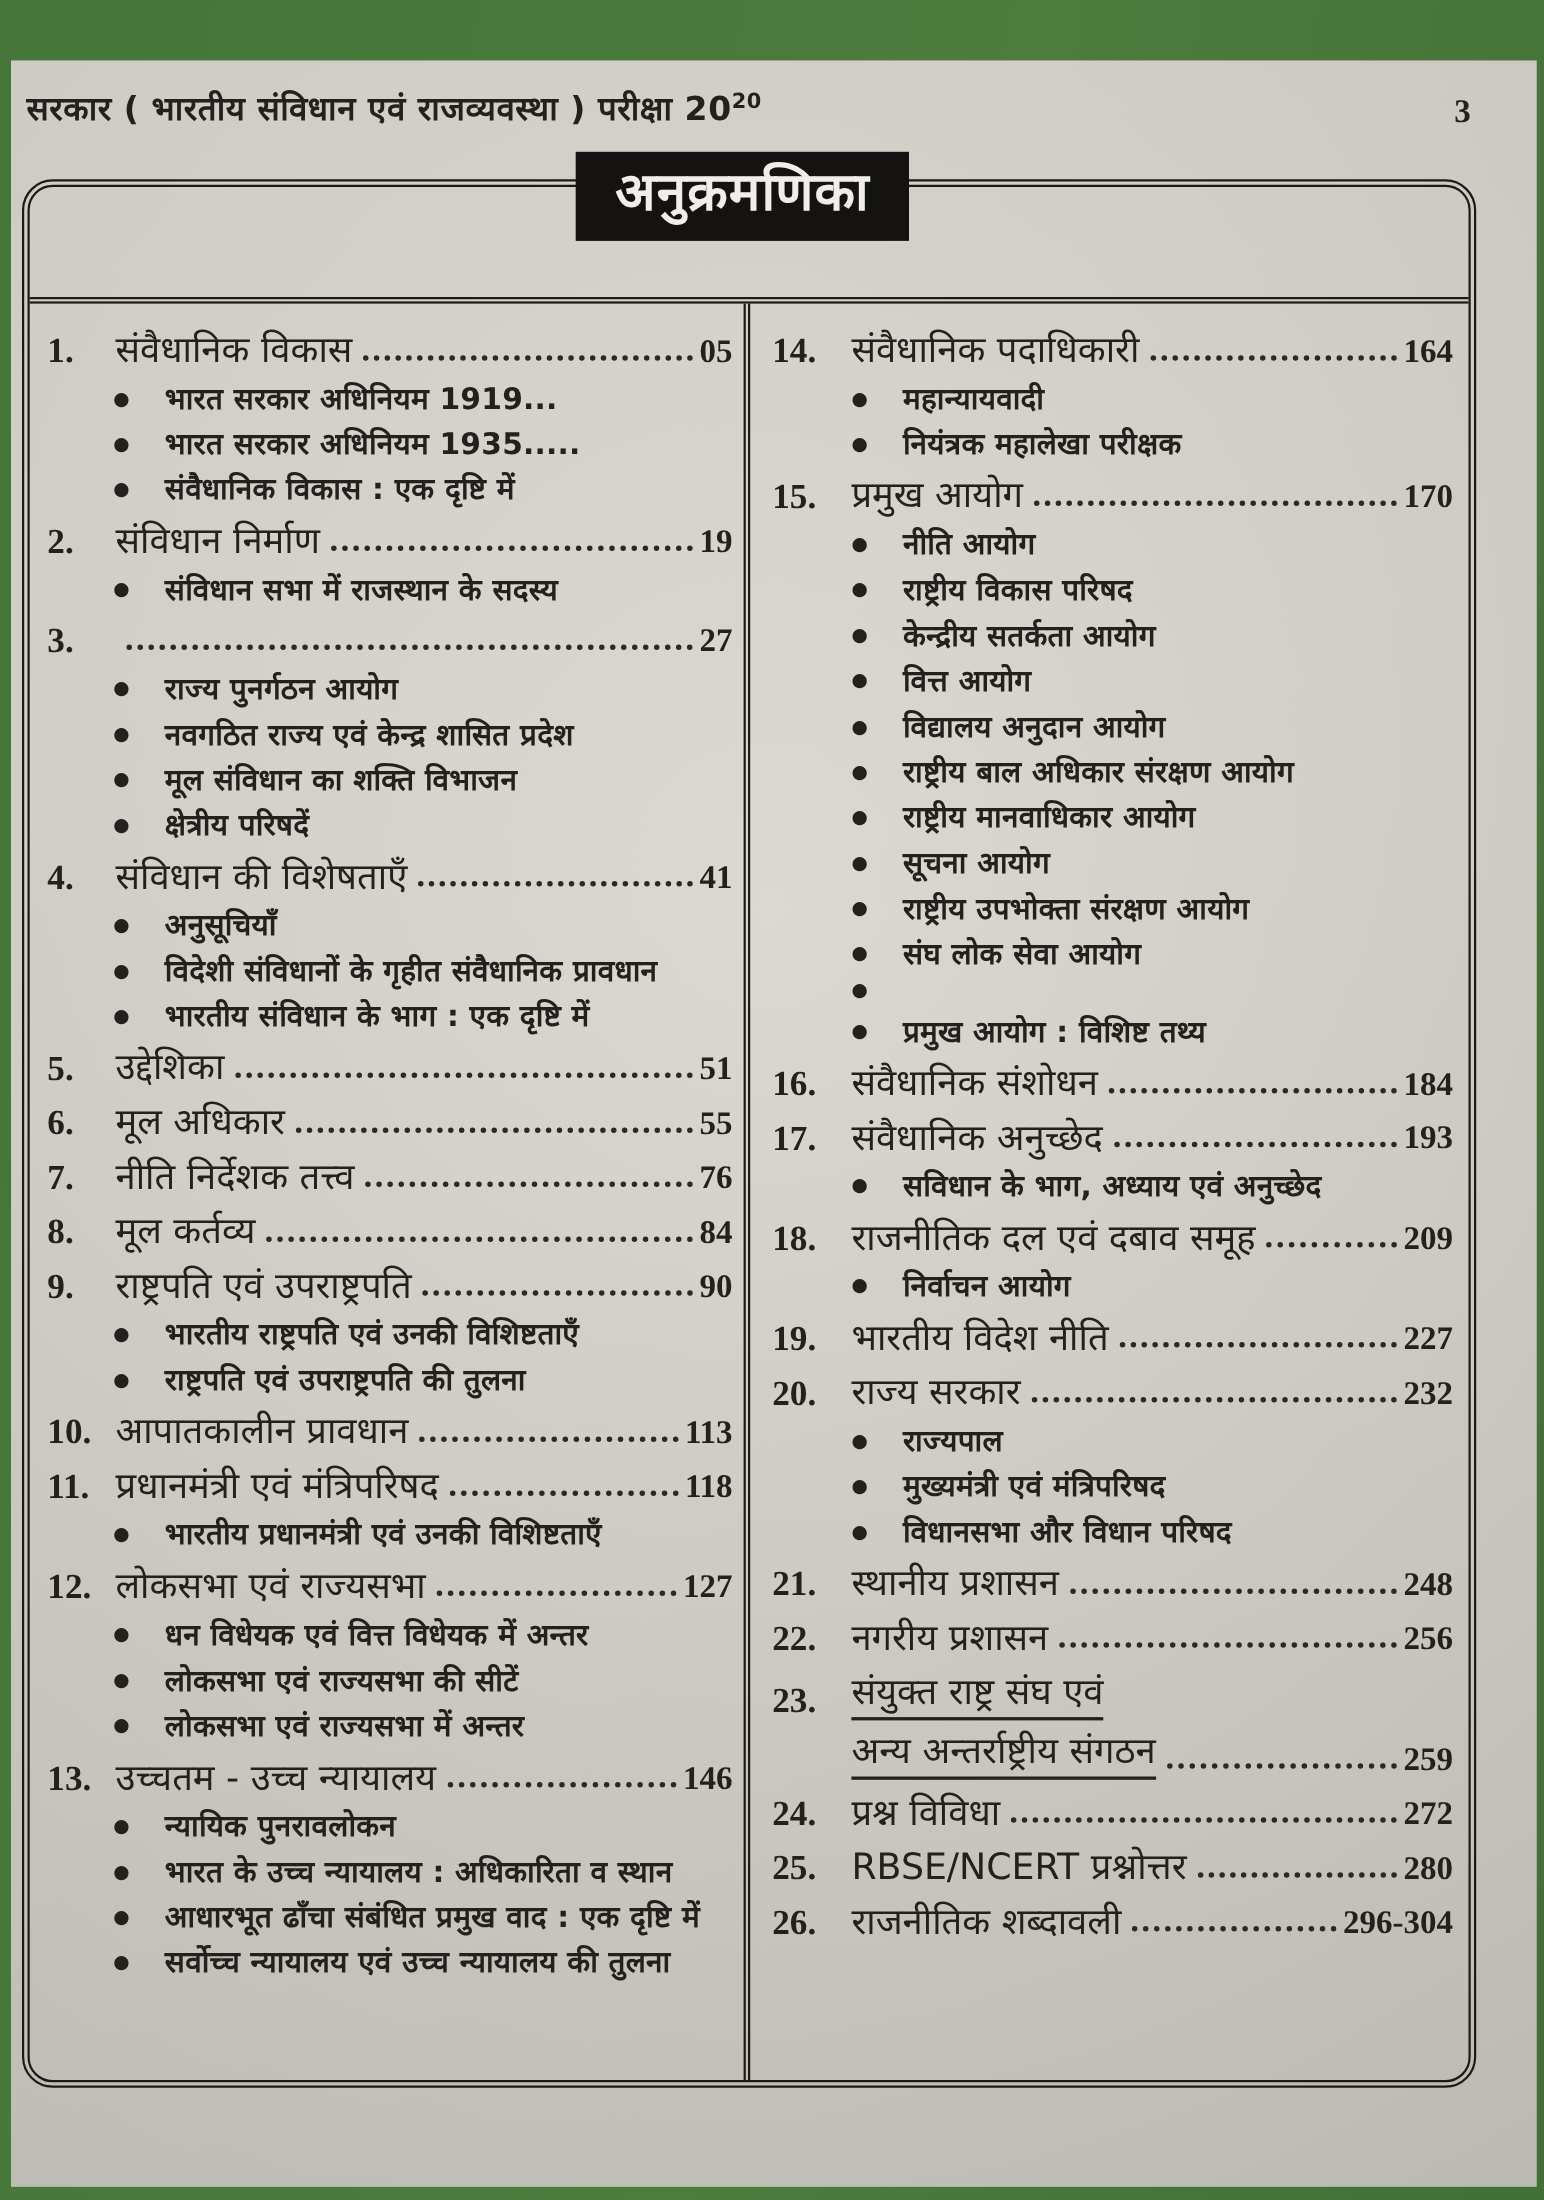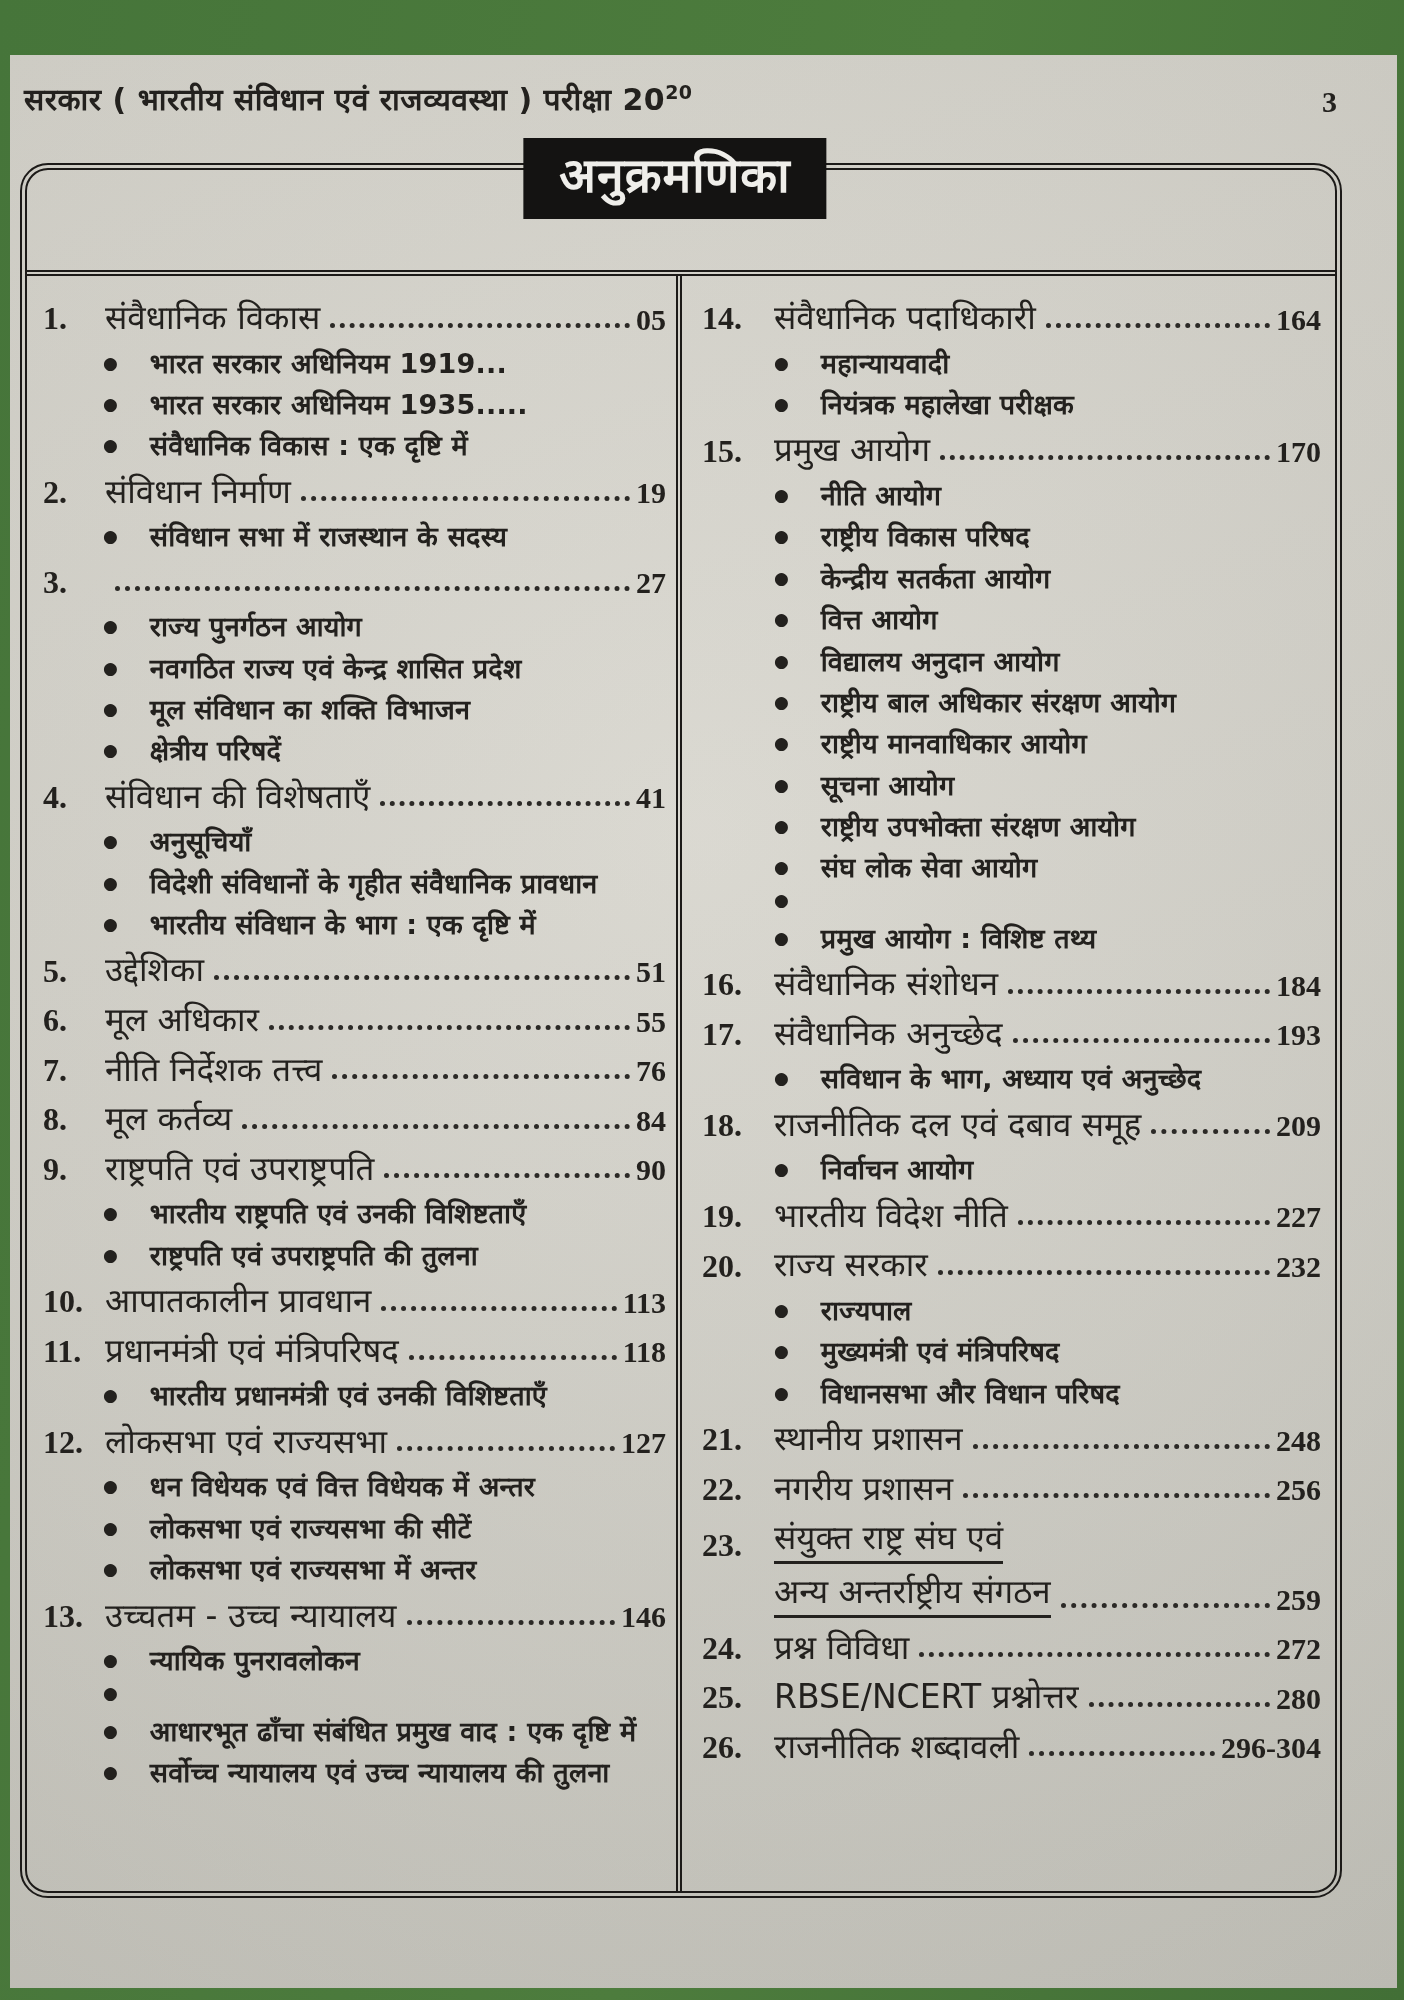--- a/index.html
+++ b/index.html
@@ -10,21 +10,21 @@
     position:relative;width:1404px;height:2000px;
     background:linear-gradient(100deg,#46753a 0%,#4d7c3d 55%,#426f36 100%);
   }
   .paper{
     position:absolute;top:55px;left:10px;right:7px;bottom:12px;
     background:
       radial-gradient(120% 90% at 50% 40%, rgba(255,255,255,.18), rgba(0,0,0,.10)),
       linear-gradient(160deg,#d8d6cd 0%,#d2d0c7 45%,#c9c8bf 100%);
     color:#23211e;
   }
-  .header-row{position:absolute;top:22px;left:14px;right:60px;display:flex;justify-content:space-between;align-items:center;}
+  .header-row{position:absolute;top:22px;left:14px;right:60px;display:flex;justify-content:space-between;align-items:flex-start;}
   .header-title{font-size:30px;font-weight:700;letter-spacing:.5px;}
   .header-title sup{font-size:19px;font-weight:700;}
   .page-num{font-family:"Liberation Serif",serif;font-size:30px;font-weight:700;margin-top:8px;}
   .main-box{
     position:absolute;left:10px;top:108px;width:1308px;bottom:90px;
     border:7px double #1c1a18;border-radius:28px;
   }
   .title-strip{position:relative;height:100px;border-bottom:6px double #1c1a18;}
   .title-box{
     position:absolute;left:50%;top:-30px;transform:translateX(-52%);
@@ -210,20 +210,21 @@
               <span class="ch-title">उच्चतम - उच्च न्यायालय</span>
               <span class="leader"></span>
               <span class="ch-page">146</span>
             </div>
             <div class="sub">
               <span class="bullet">●</span>
               <span class="sub-text">न्यायिक पुनरावलोकन</span>
             </div>
             <div class="sub">
               <span class="bullet">●</span>
+              <span class="sub-text">भारत के उच्च न्यायालय : अधिकारिता व स्थान</span>
             </div>
             <div class="sub">
               <span class="bullet">●</span>
               <span class="sub-text">आधारभूत ढाँचा संबंधित प्रमुख वाद : एक दृष्टि में</span>
             </div>
             <div class="sub">
               <span class="bullet">●</span>
               <span class="sub-text">सर्वोच्च न्यायालय एवं उच्च न्यायालय की तुलना</span>
             </div>
           </div>

